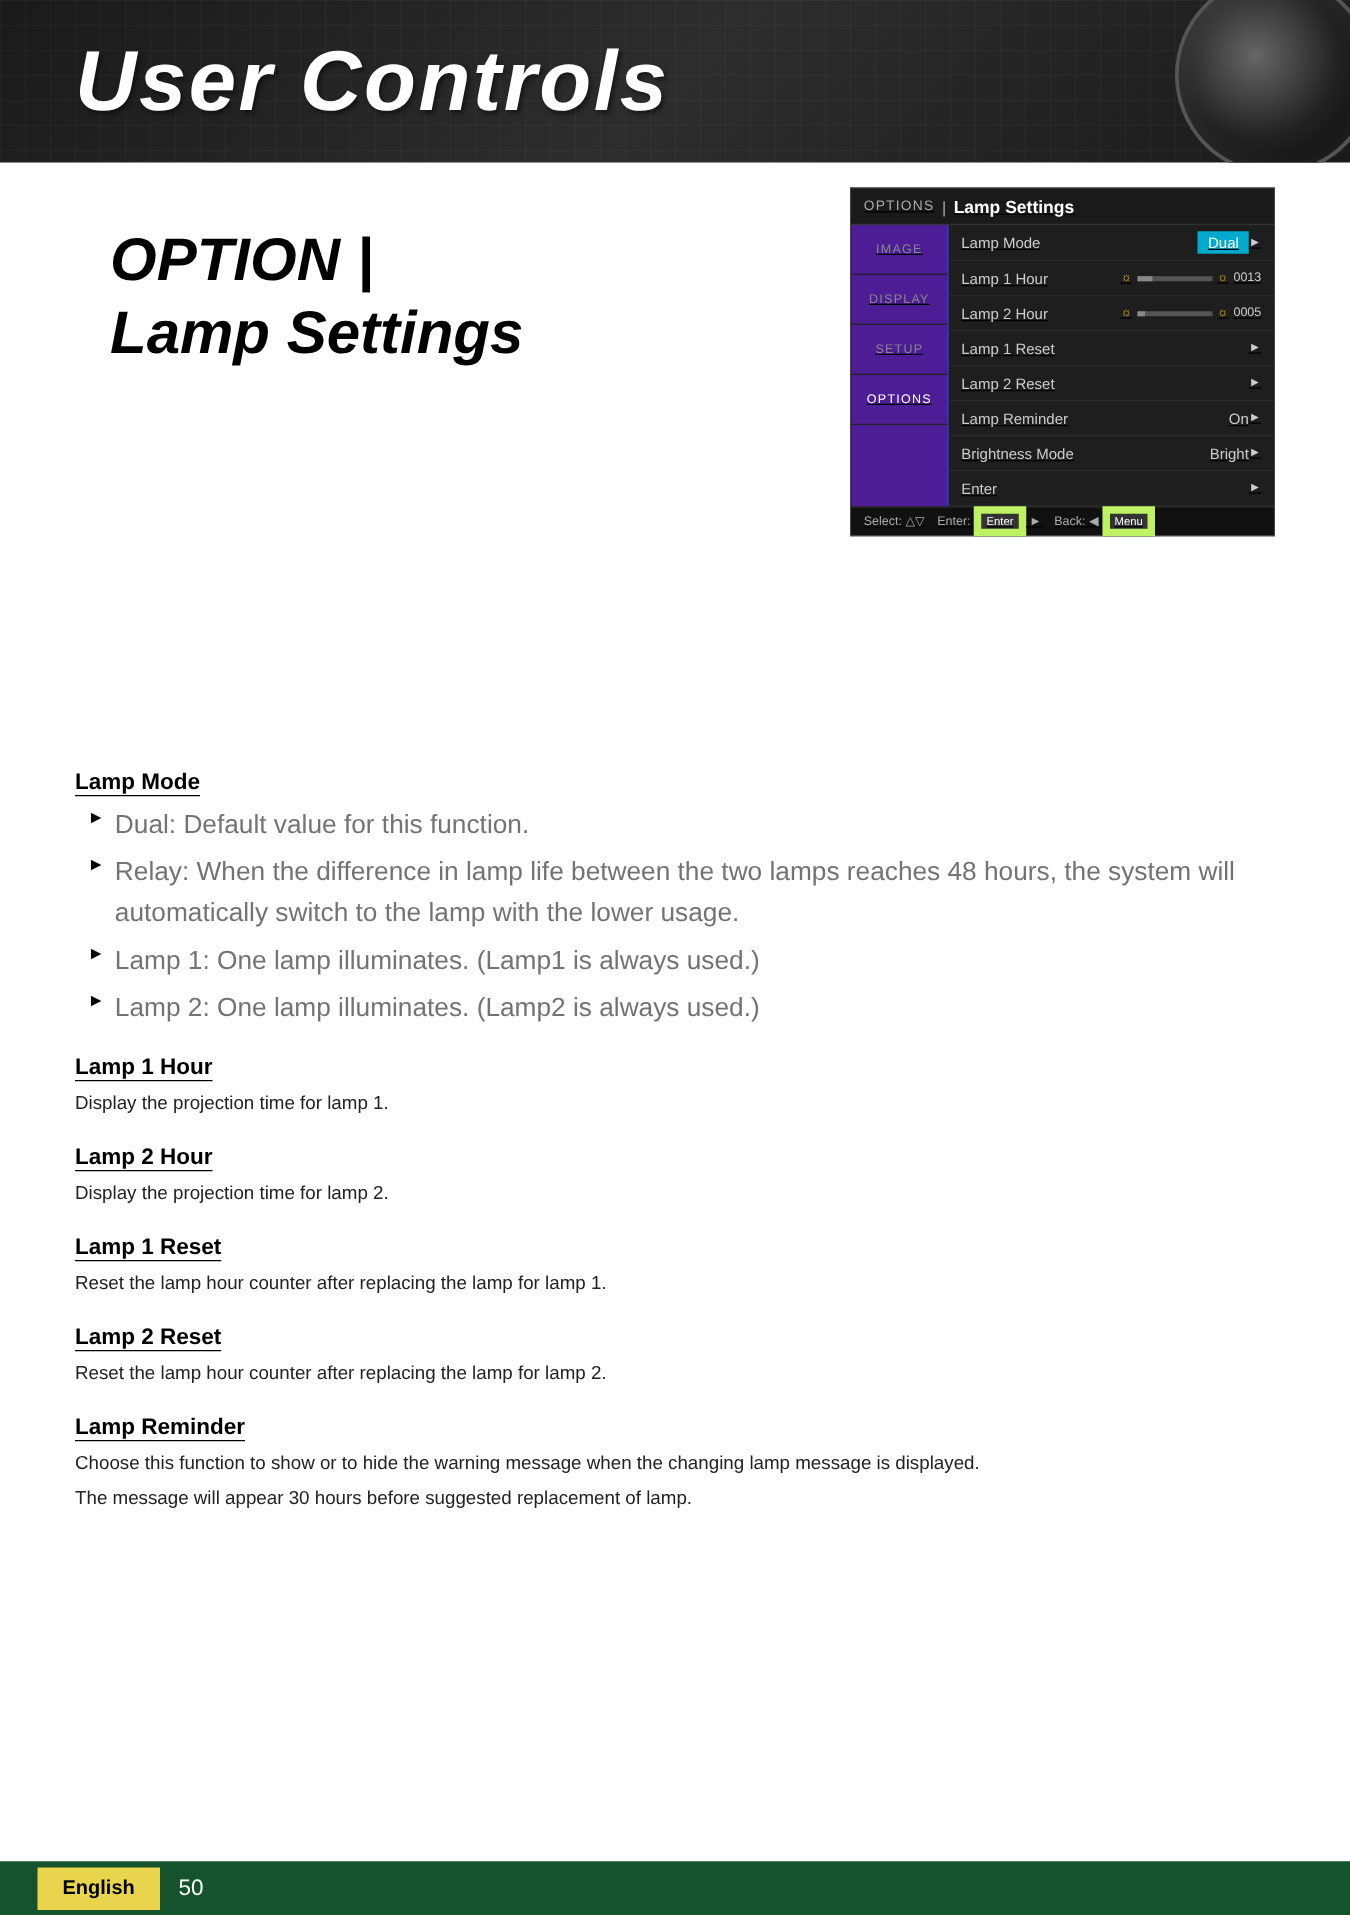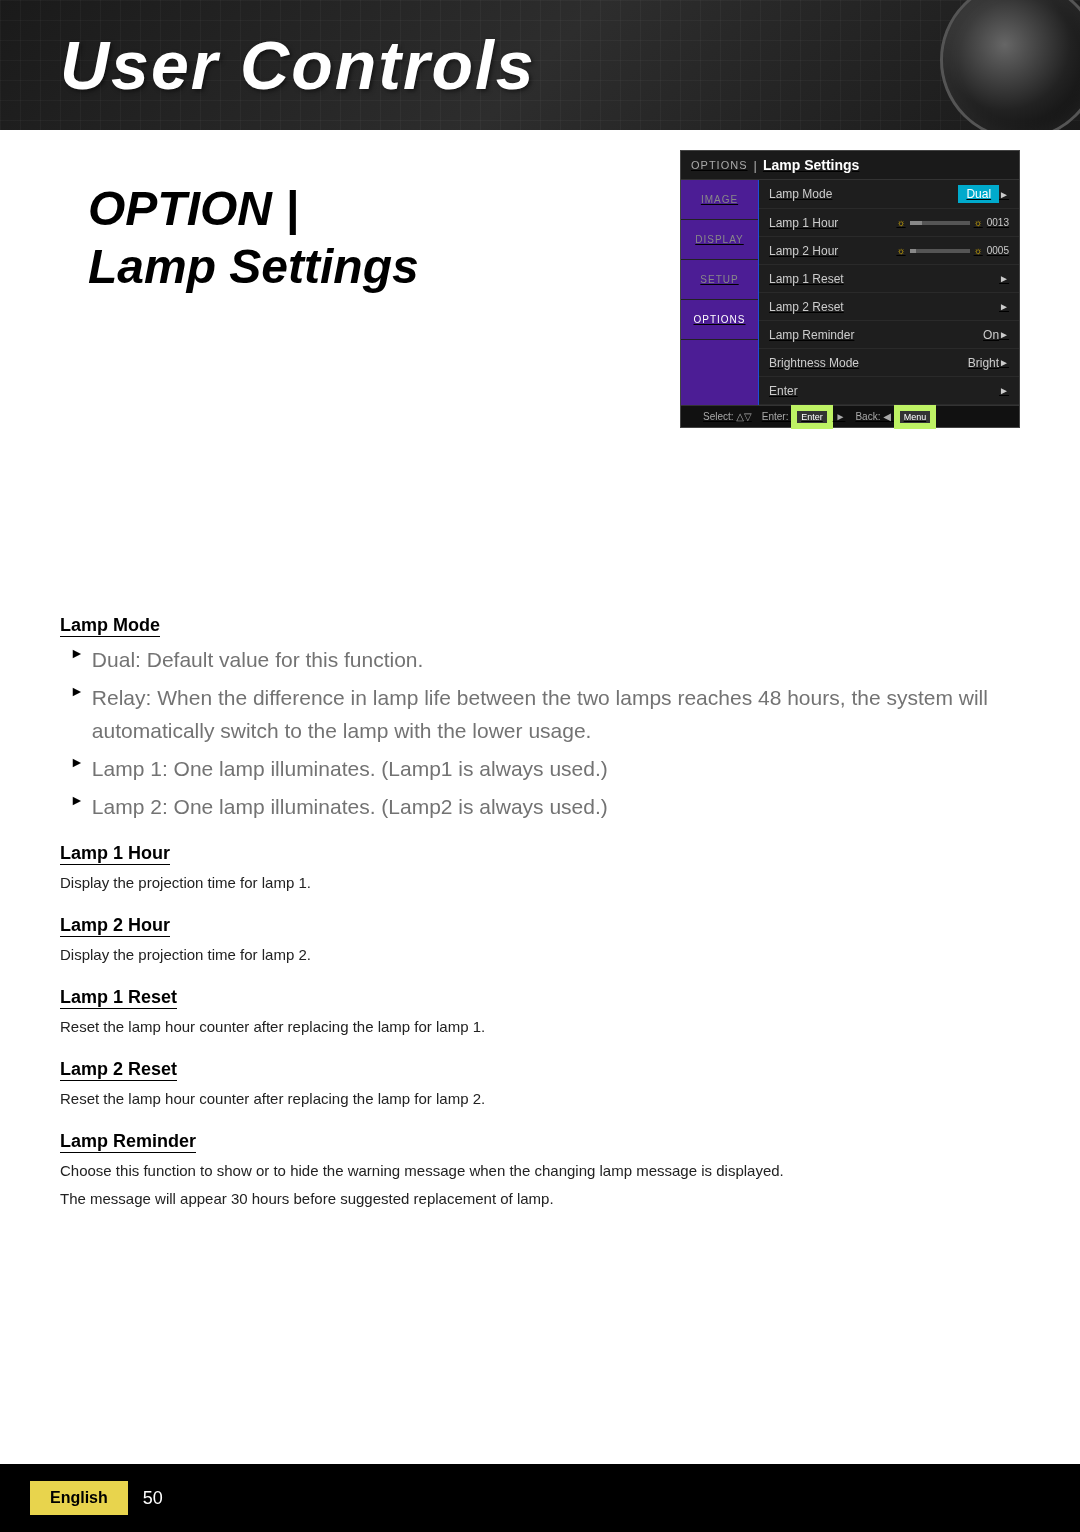--- a/index.html
+++ b/index.html
@@ -189,21 +189,21 @@
       background: #888;
     }
 
     .slider-value {
       color: #cccccc;
       font-size: 10px;
     }
 
     .ui-panel-footer {
       background: #111;
-      padding: 5px 22px;
+      padding: 5px 10px;
       color: #aaa;
       font-size: 10px;
       display: flex;
       gap: 10px;
       align-items: center;
       border-top: 1px solid #333;
     }
 
     .footer-key {
       background: #333;
@@ -275,22 +275,22 @@
       color: #737373;
       line-height: 1.6;
     }
 
     
     .page-footer {
       position: absolute;
       bottom: 0;
       left: 0;
       right: 0;
-      height: 68px;
-      background: #000000;
+      height: 43px;
+      background: #14532d;
       display: flex;
       align-items: center;
       padding: 0 30px;
       gap: 0;
     }
 
     .footer-english-tab {
       background: #e8d44d;
       color: #000;
       font-size: 16px;

